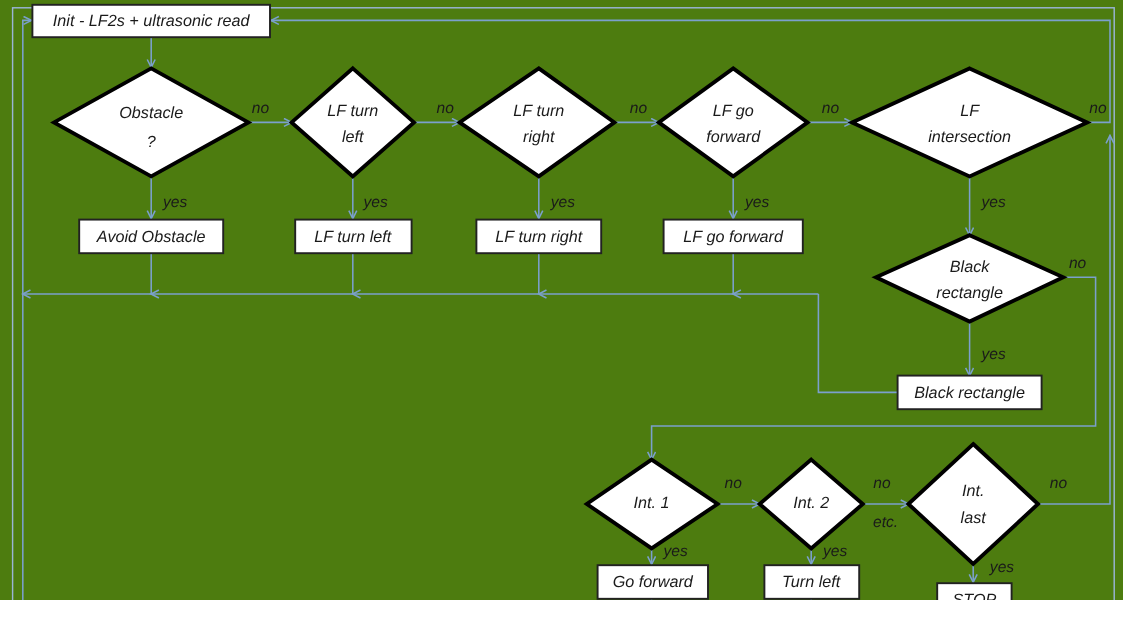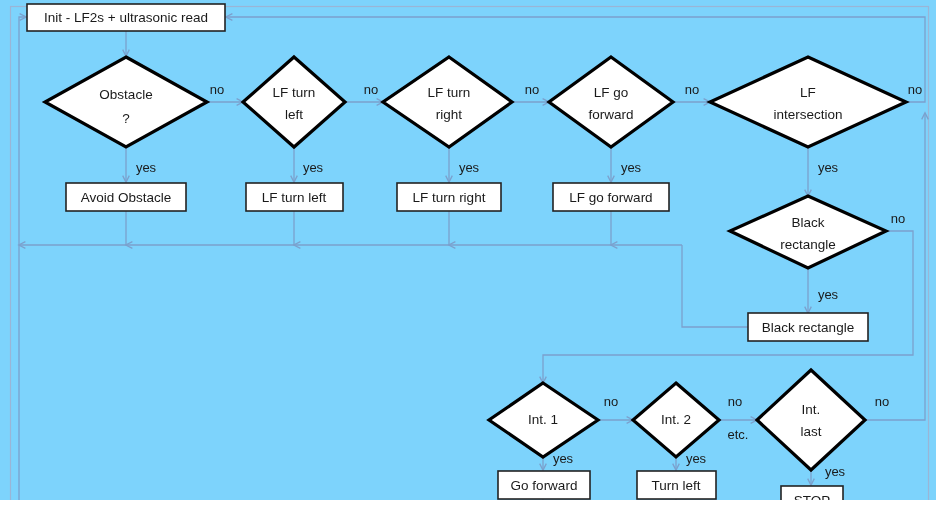--- a/index.html
+++ b/index.html
@@ -1,17 +1,17 @@
 <!DOCTYPE html>
 <html><head>
 <meta charset="utf-8">
 <style>
   html,body{margin:0;padding:0;background:#ffffff;}
   body{font-family:"Liberation Sans", sans-serif;}
-  #canvas{position:relative;width:936px;height:500px;background:#7dd3fc;overflow:hidden;}
+  #canvas{position:relative;width:936px;height:500px;background:#4d7c0f;overflow:hidden;font-style:italic;}
   #flow-svg{position:absolute;left:0;top:0;width:936px;height:532px;}
   .node-text{font-family:"Liberation Sans", sans-serif;font-size:13.5px;fill:#1a1a1a;text-anchor:middle;dominant-baseline:middle;}
   .edge-label{font-family:"Liberation Sans", sans-serif;font-size:13px;fill:#1a1a1a;text-anchor:middle;dominant-baseline:middle;}
   .diamond{fill:#ffffff;stroke:#000000;stroke-width:3.2;stroke-linejoin:miter;}
   .procbox{fill:#ffffff;stroke:#222222;stroke-width:1.6;}
   .conn{stroke:#7ba0cd;stroke-width:1.3;fill:none;}
   .frame{stroke:#9ab5d6;stroke-width:1.2;fill:none;}
 </style>
 </head>
 <body>

